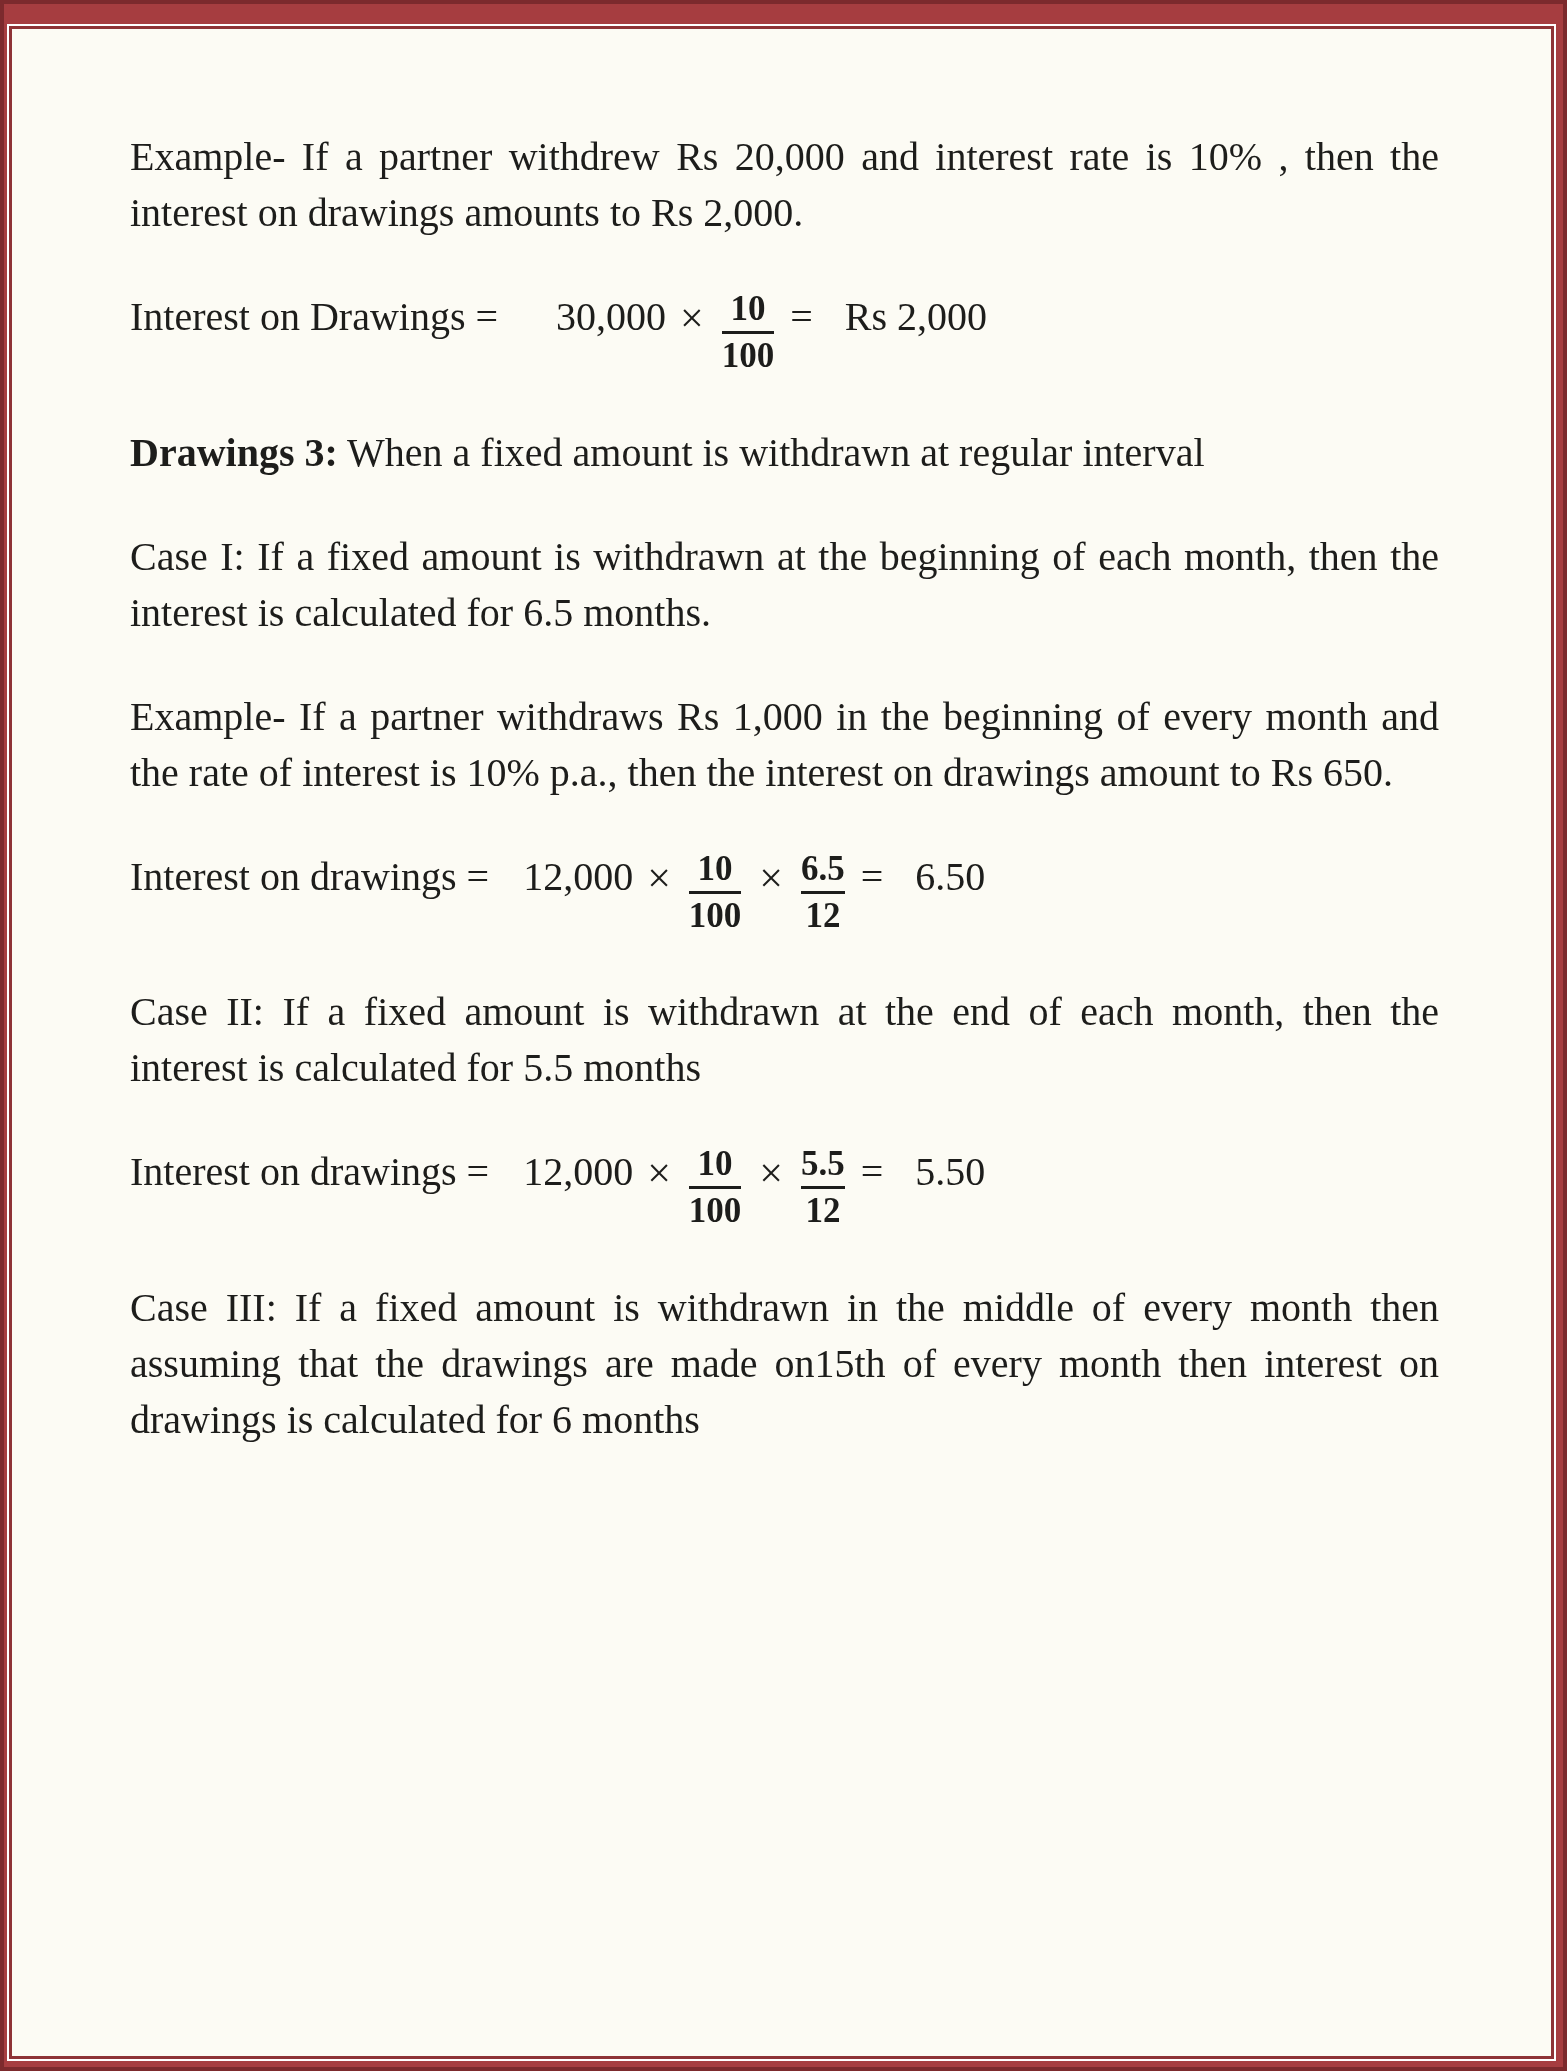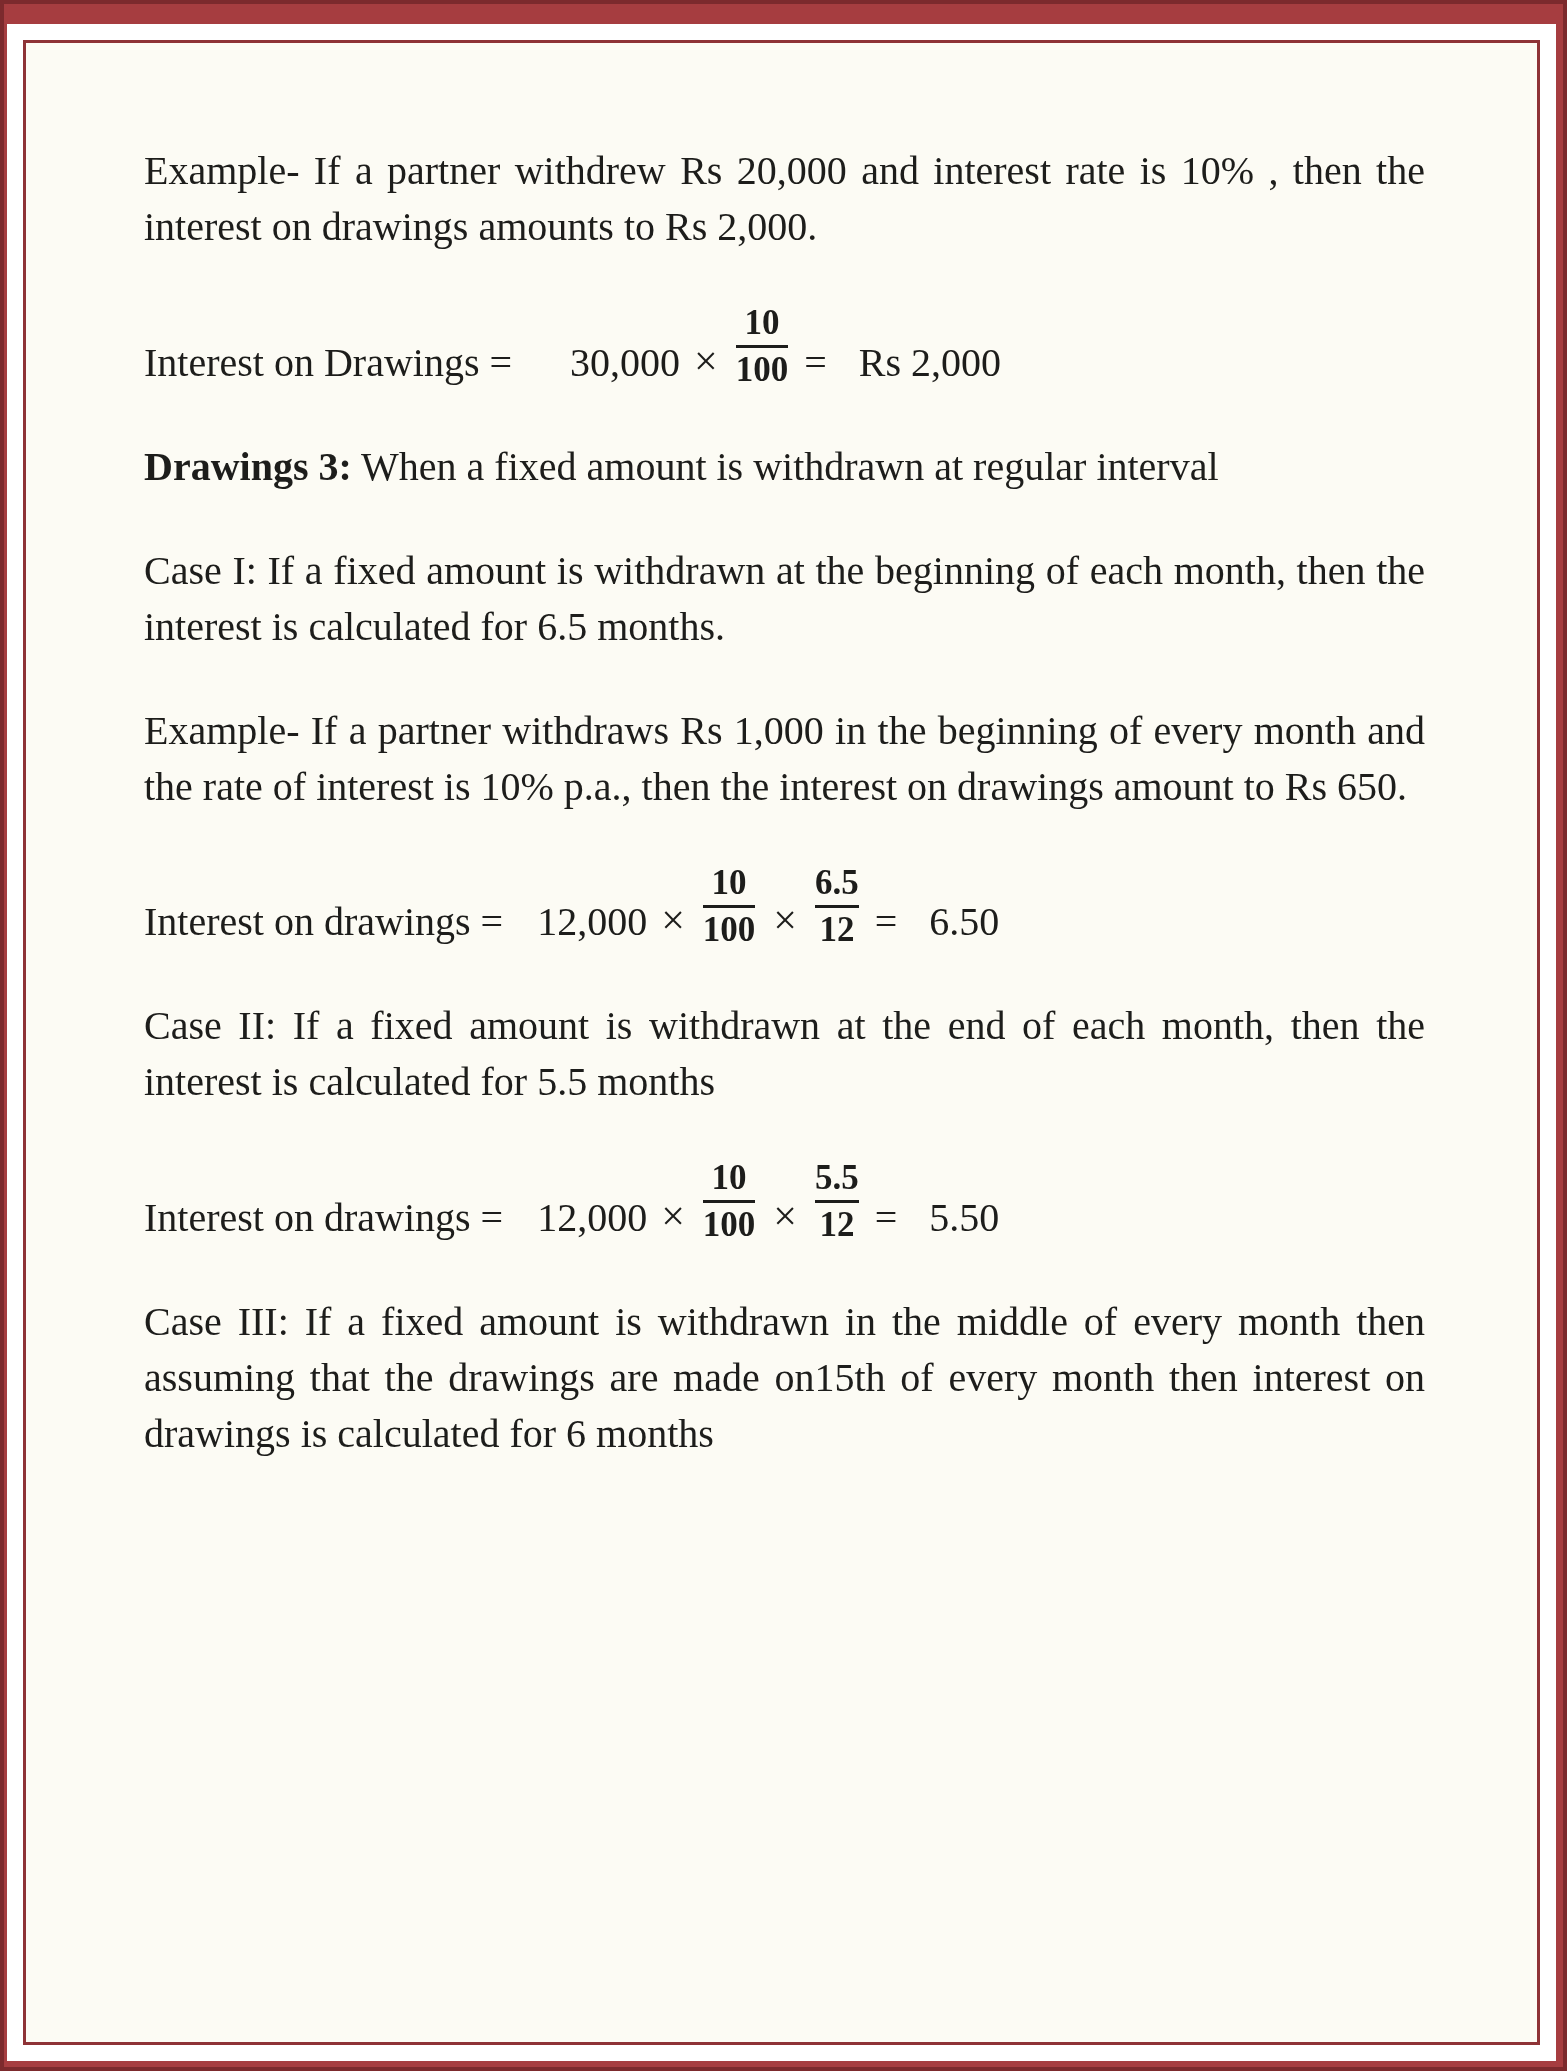--- a/index.html
+++ b/index.html
@@ -13,21 +13,21 @@
     box-sizing: border-box;
     background: #a63d40;
     padding: 24px 11px 10px 7px;
     box-shadow: inset 0 0 0 4px #7c2a2d;
     position: relative;
   }
   .mat {
     background: #ffffff;
     height: 100%;
     box-sizing: border-box;
-    padding: 16px;
+    padding: 2px;
   }
   .paper {
     height: 100%;
     box-sizing: border-box;
     border: 3px solid #8e3336;
     background: #fcfbf4;
     padding: 100px 112px 0 118px;
     overflow: hidden;
     font-family: "Liberation Serif", "DejaVu Serif", serif;
     font-size: 40px;
@@ -36,21 +36,21 @@
   }
   .para {
     margin: 0 0 48px 0;
     text-align: justify;
   }
   .para.tight { margin-bottom: 8px; }
   .para.wide-after { margin-bottom: 60px; }
   .bold { font-weight: bold; }
   .formula {
     display: flex;
-    align-items: flex-end;
+    align-items: flex-start;
     margin: 6px 0 48px 0;
     white-space: nowrap;
   }
   .f-amount { margin-left: 34px; }
   .f-amount.wide { margin-left: 58px; }
   .f-times {
     margin: 0 14px;
     font-size: 42px;
   }
   .frac {

